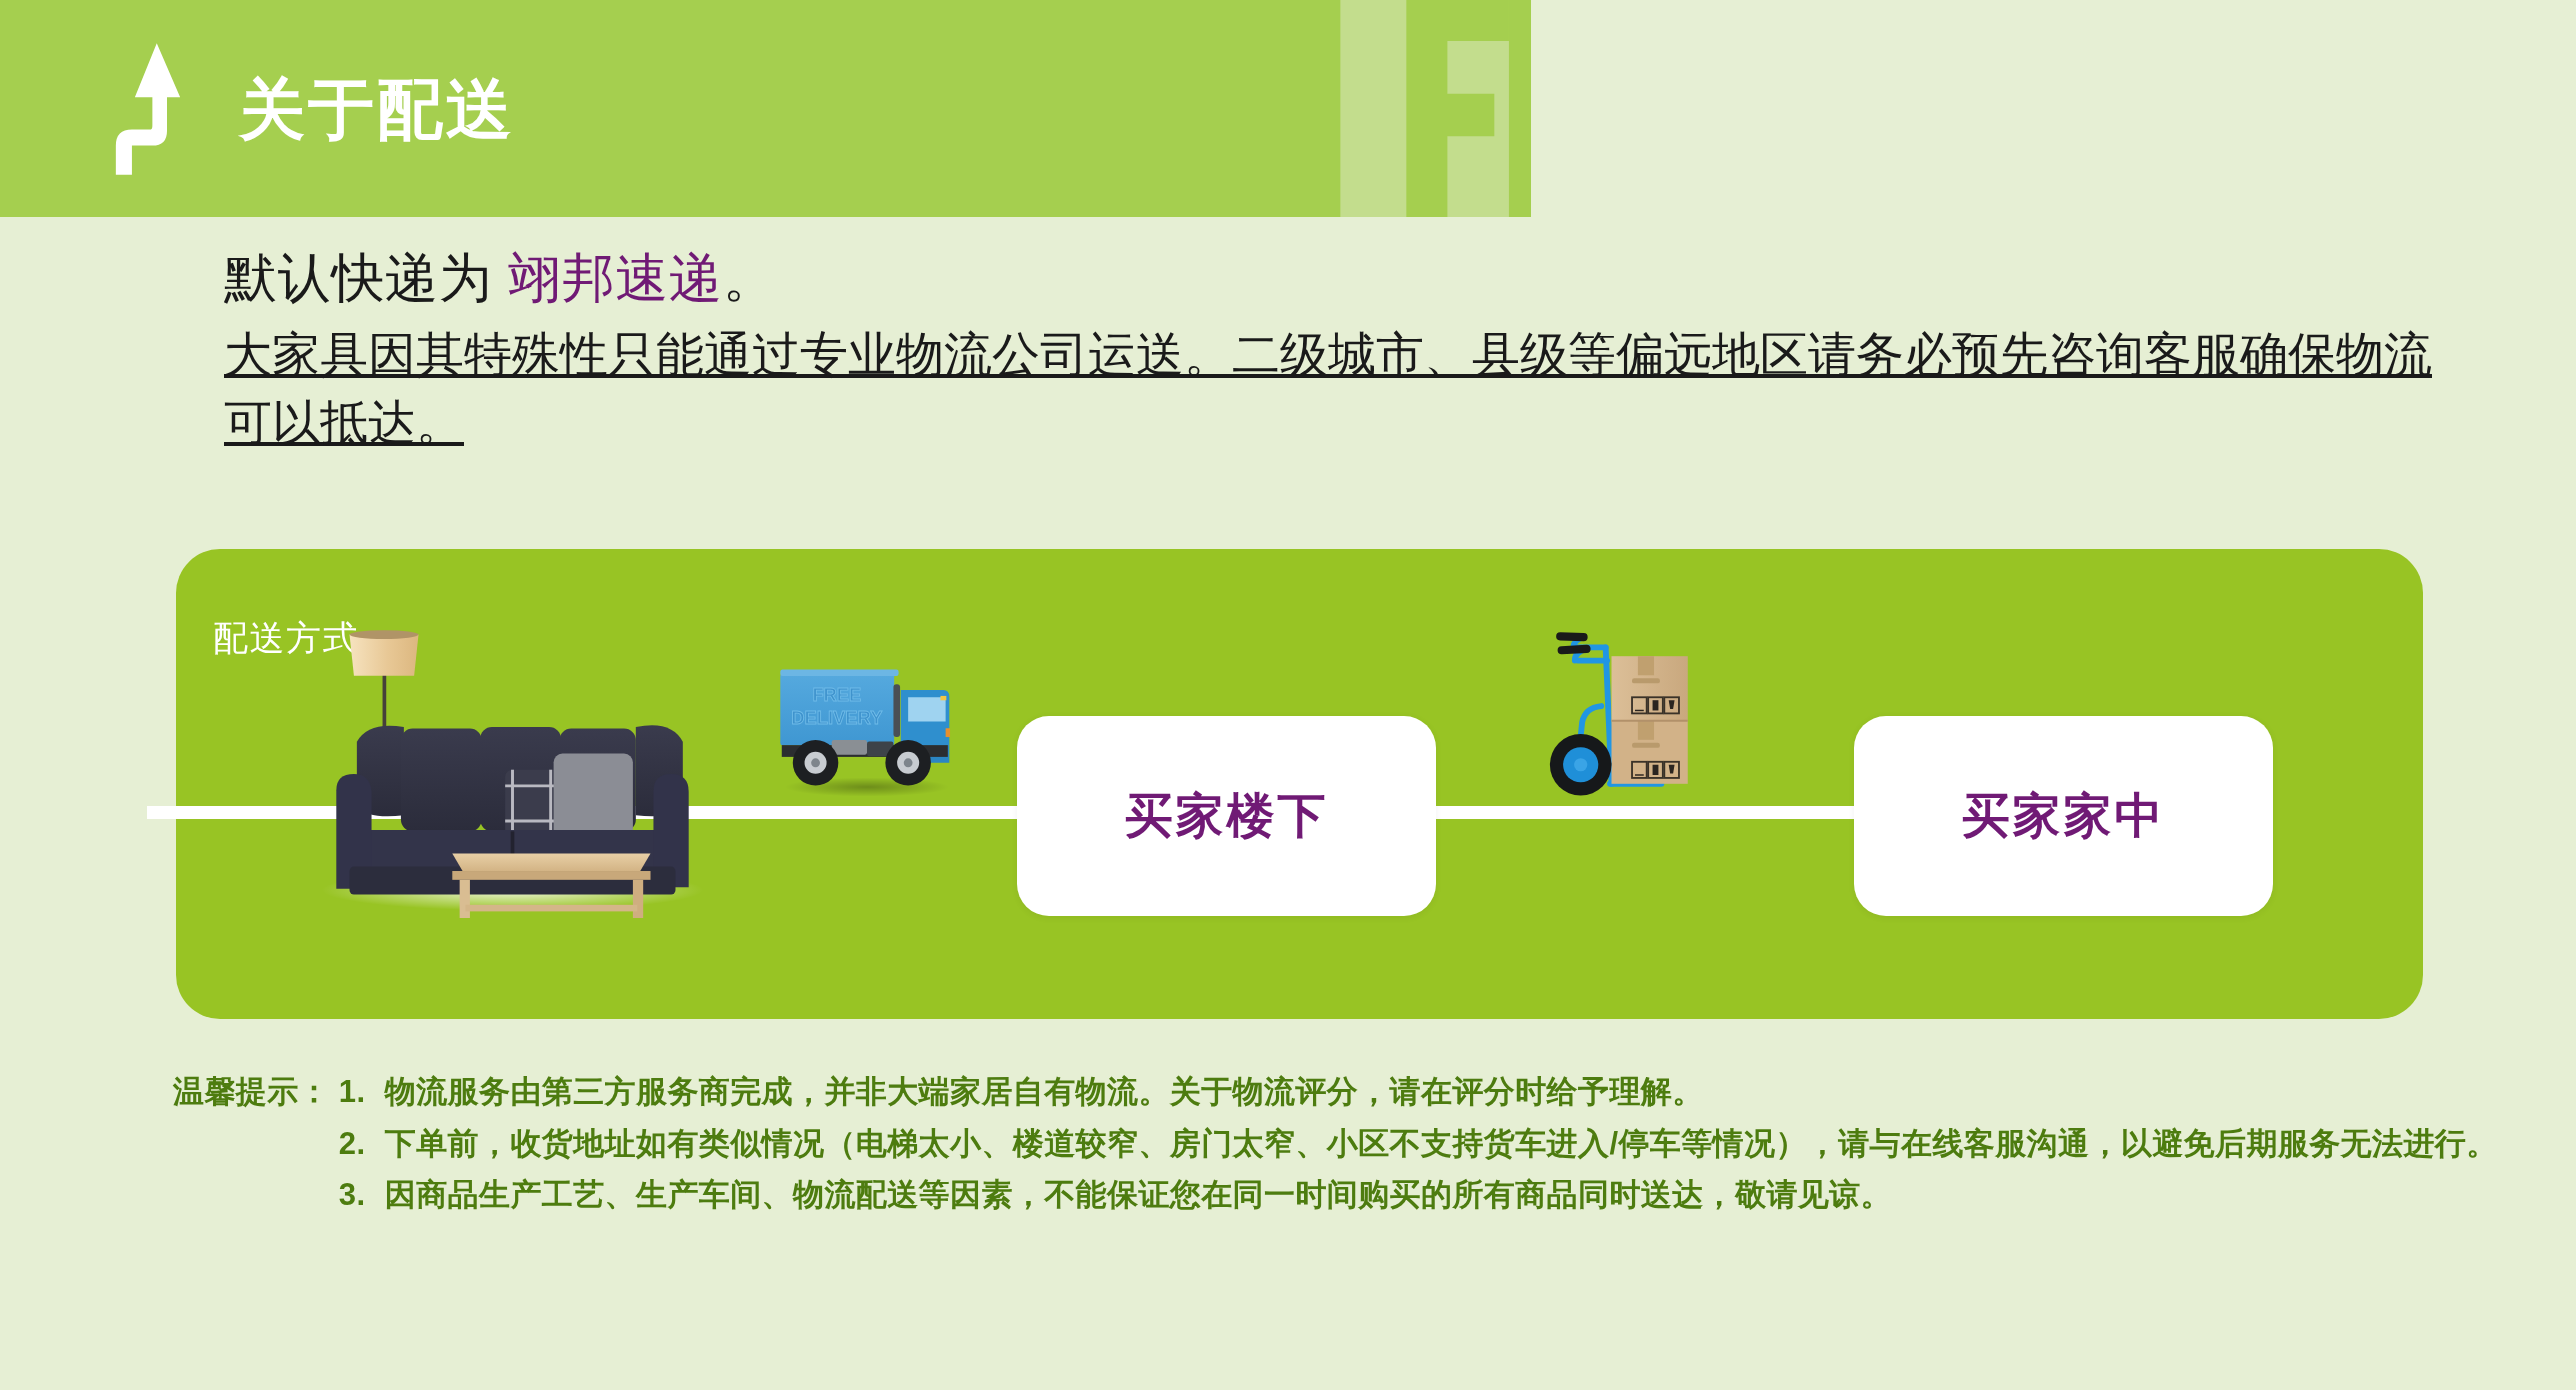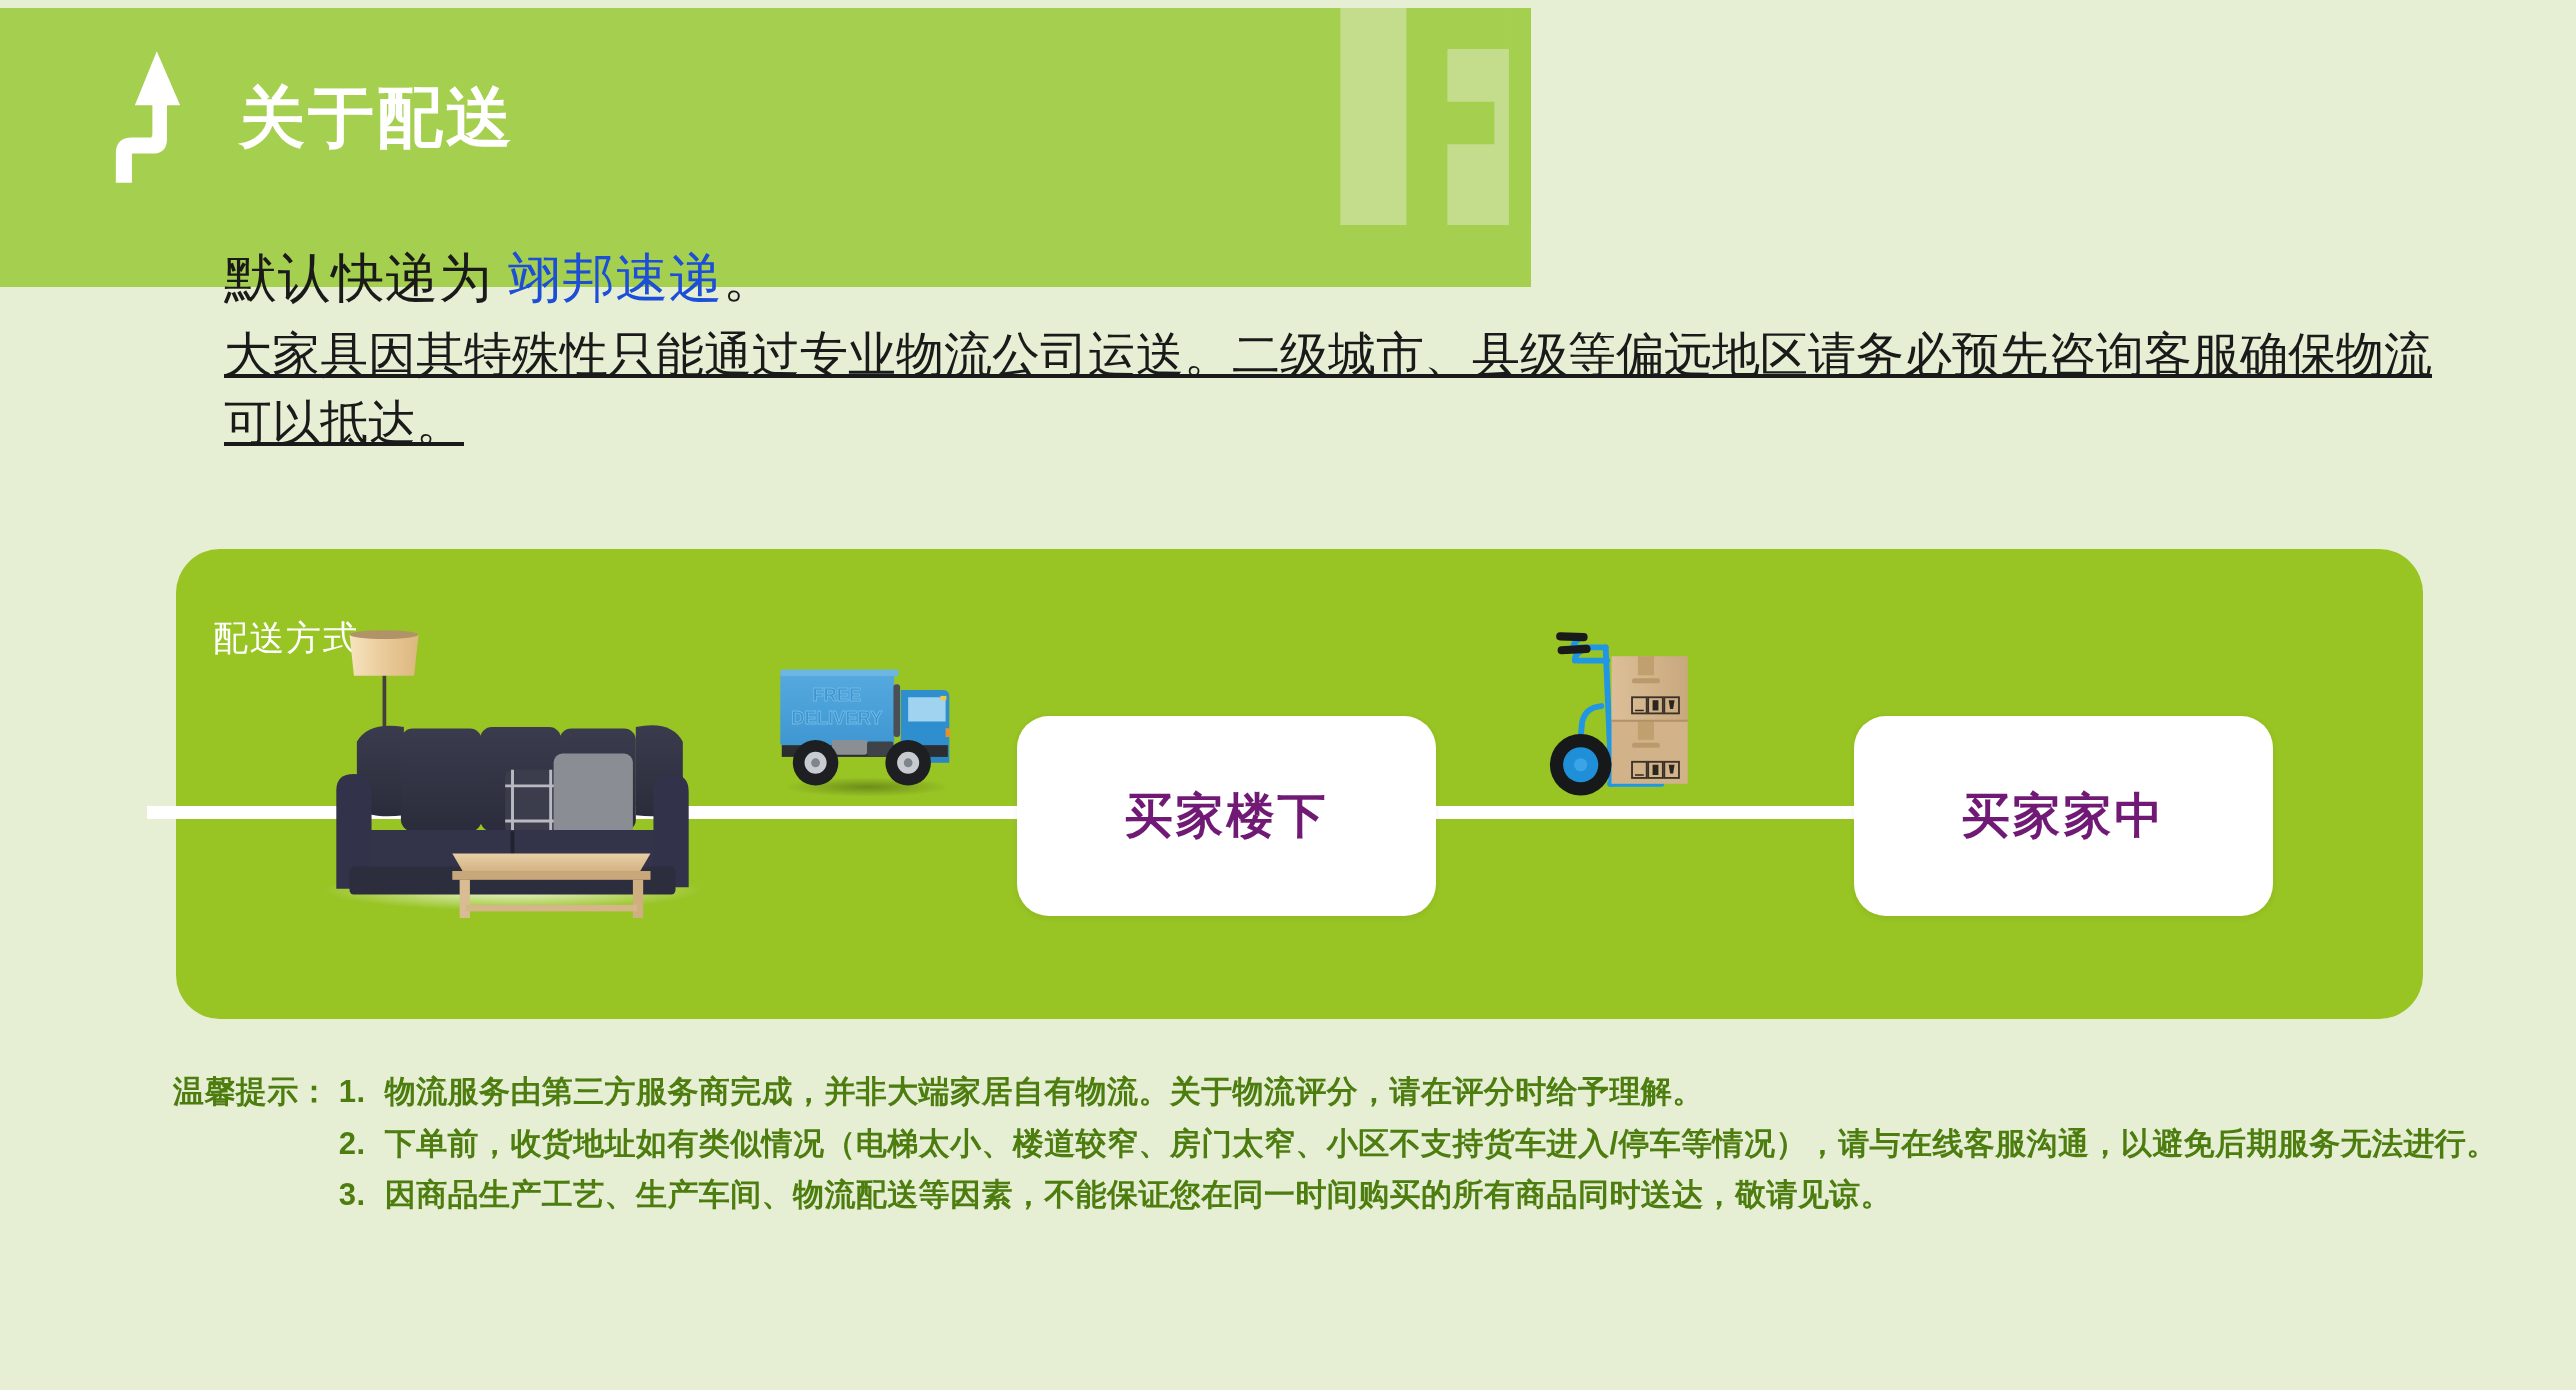--- a/index.html
+++ b/index.html
@@ -5,21 +5,21 @@
   * { margin:0; padding:0; box-sizing:border-box; }
   html,body { width:2576px; height:1390px; }
   body {
     background:#e6efd4;
     font-family:"Liberation Sans","DejaVu Sans",sans-serif;
     position:relative; overflow:hidden;
   }
 
   
   .header{
-    position:absolute; left:0; top:8px; width:1531px; height:279px;
+    position:absolute; left:0; top:0; width:1531px; height:217px;
     background:#a5cf4f;
   }
   .header-inner{
     position:absolute; left:110px; top:0; height:217px;
     display:flex; align-items:center; gap:34px;
   }
   .arrow-icon{ width:95px; height:132px; display:block; }
   .header-title{
     color:#ffffff; font-size:66px; font-weight:bold; letter-spacing:2.9px;
     line-height:1; white-space:nowrap;
@@ -33,21 +33,21 @@
 
   
   .intro{
     position:absolute; left:224px; top:242px; width:2247px;
     color:#1a1a1a;
   }
   .intro-line1{
     font-size:53px; line-height:1.35; white-space:nowrap;
     letter-spacing:0.7px;
   }
-  .courier-name{ color:#1d4ed8;font-family:Liberation Serif, serif; }
+  .courier-name{ color:#701a75;font-family:Liberation Serif, serif; }
   .intro-para{
     font-size:48px; line-height:1.42; margin-top:6px;
     letter-spacing:0px; max-width:2218px;text-decoration:underline;
   }
 
   
   .panel{
     position:absolute; left:176px; top:549px; width:2247px; height:470px;
     background:#98c424; border-radius:44px;
   }

